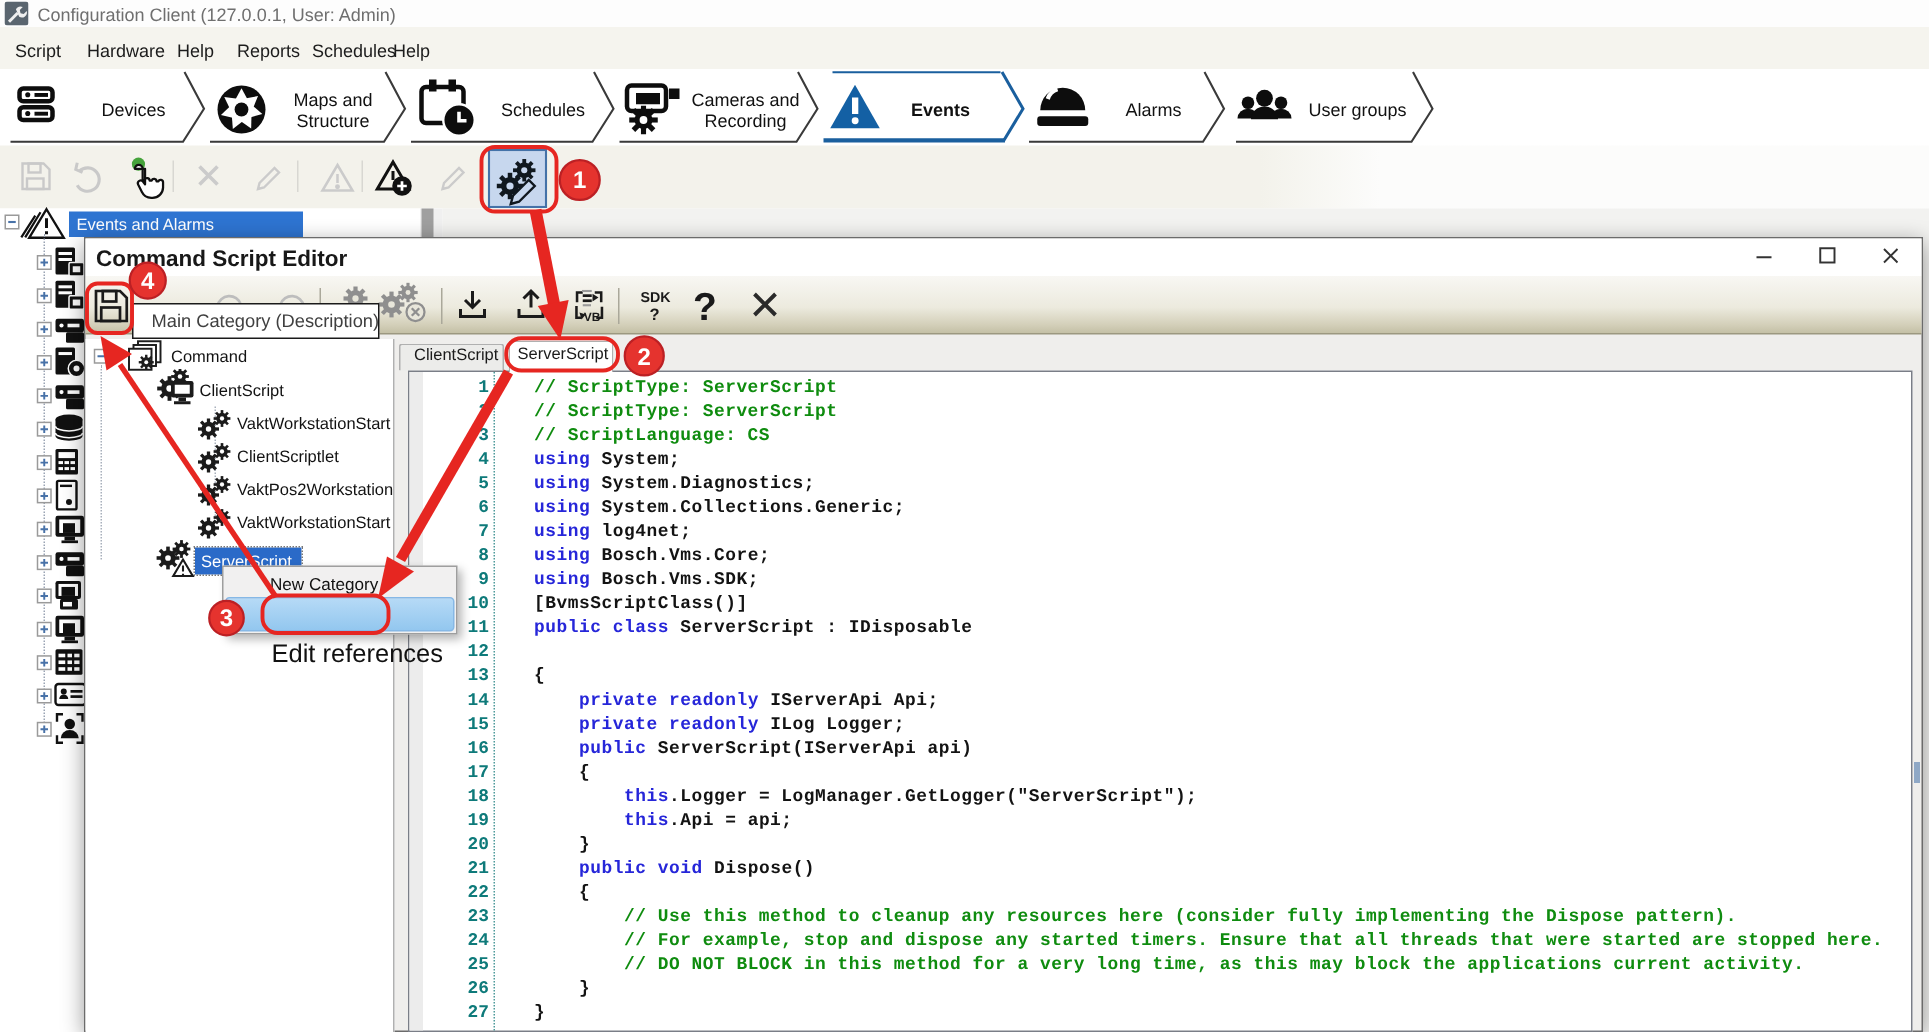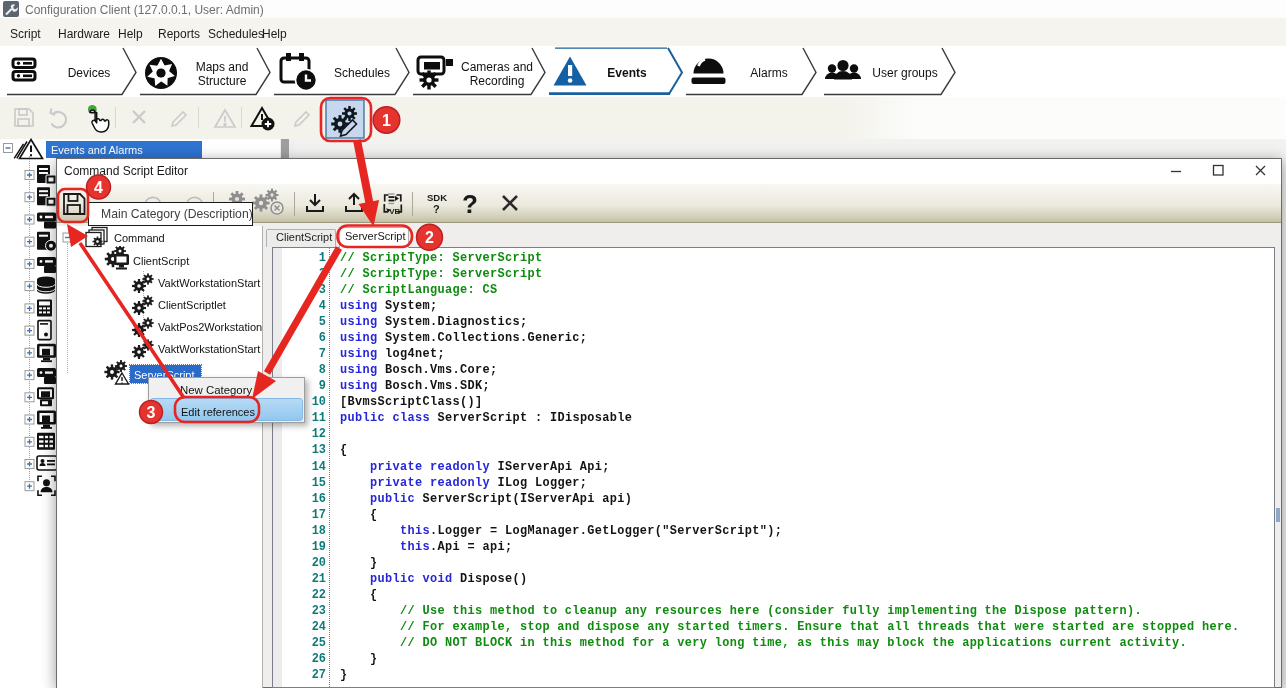--- a/index.html
+++ b/index.html
@@ -351,21 +351,21 @@
         <path d="M1 1 h-0 M5 0 h-4 v5 M5 19 h-4 v-5 M14 0 h4 v5 M14 19 h4 v-5" stroke="#111" stroke-width="1.6" fill="none"></path>
         <circle cx="9.5" cy="6.5" r="3.5" fill="#111"></circle>
         <path d="M3.5 16 a6 5.5 0 0 1 12 0 z" fill="#111"></path>
       </g>
 </g>
   </svg>
 
 <div class="abs" style="left:56px;top:158px;width:1226px;height:530px;background:#efeeec;border:1px solid #6b6b6b;box-sizing:border-box;box-shadow:0 3px 14px rgba(0,0,0,.4)"></div>
 
 <div class="abs" style="left:57px;top:159px;width:1224px;height:25px;background:#fff"></div>
-<div class="abs" style="left:64px;top:164px;font-size:12px;font-weight:normal;color:#181818">Command Script Editor</div>
+<div class="abs" style="left:64px;top:164px;font-size:15px;font-weight:bold;color:#181818">Command Script Editor</div>
 <svg class="abs" style="left:1160px;top:161px" width="115" height="20" viewBox="0 0 115 20">
  <path d="M11 10.5 h10" stroke="#333" stroke-width="1.3"></path>
  <rect x="53.5" y="4.5" width="9.5" height="9.5" fill="none" stroke="#333" stroke-width="1.3"></rect>
  <path d="M96 5 l9 9 M105 5 l-9 9" stroke="#333" stroke-width="1.3"></path>
 </svg>
 
 <div class="abs" style="left:57px;top:184px;width:1224px;height:38px;background:linear-gradient(#f8f7f3,#eceade 55%,#d4d0ba 85%,#c4c0a6);border-bottom:1px solid #9c9880"></div>
 <svg class="abs" style="left:57px;top:184px" width="480" height="38" viewBox="0 0 480 38">
 
  <g stroke="#1a1a1a" stroke-width="1.8" fill="none">
@@ -662,21 +662,21 @@
 18
 19
 20
 21
 22
 23
 24
 25
 26
 27</div>
-<div class="abs mono" style="left:340px;top:249.9px;font-size:11.9px;letter-spacing:0.36px;line-height:16.05px;font-weight:bold;color:#131313;white-space:pre"><span style="color:#0f8c0f">// ScriptType: ServerScript</span>
+<div class="abs mono" style="left:356px;top:249.9px;font-size:11.9px;letter-spacing:0.36px;line-height:16.05px;font-weight:bold;color:#131313;white-space:pre"><span style="color:#0f8c0f">// ScriptType: ServerScript</span>
 <span style="color:#0f8c0f">// ScriptType: ServerScript</span>
 <span style="color:#0f8c0f">// ScriptLanguage: CS</span>
 <span style="color:#2626d9">using</span> System;
 <span style="color:#2626d9">using</span> System.Diagnostics;
 <span style="color:#2626d9">using</span> System.Collections.Generic;
 <span style="color:#2626d9">using</span> log4net;
 <span style="color:#2626d9">using</span> Bosch.Vms.Core;
 <span style="color:#2626d9">using</span> Bosch.Vms.SDK;
 [BvmsScriptClass()]
 <span style="color:#2626d9">public</span> <span style="color:#2626d9">class</span> ServerScript : IDisposable
@@ -698,21 +698,21 @@
 }</div>
 
 <div class="abs" style="left:1275.5px;top:508px;width:4px;height:14px;background:#8fa8c6"></div>
 
 <div class="abs" style="left:88px;top:202px;width:165px;height:24px;background:#fff;border:1.5px solid #1a1a1a;box-sizing:border-box;z-index:10"></div>
 <div class="abs" style="left:101px;top:207px;font-size:12.2px;color:#404040;z-index:10">Main Category (Description)</div>
 
 <div class="abs" style="left:148px;top:377px;width:157px;height:46px;background:#f1f0f0;border:1px solid #9e9e9e;box-sizing:border-box;box-shadow:3px 3px 6px rgba(0,0,0,.3)"></div>
 <div class="abs" style="left:150px;top:398px;width:153px;height:23px;background:linear-gradient(#b6daf6,#93c7ef);border:1px solid #86b8e6;border-radius:3px;box-sizing:border-box"></div>
 <div class="abs" style="left:180px;top:384px;font-size:11.4px;color:#111">New Category</div>
-<div class="abs" style="left:181px;top:406px;font-size:11px;color:#111">Edit references</div>
+<div class="abs" style="left:181px;top:426px;font-size:17px;color:#111">Edit references</div>
 
 <svg class="abs" style="left:0;top:0;z-index:40" width="1286" height="688" viewBox="0 0 1286 688">
  <g fill="none" stroke="#e62621" stroke-width="2.6">
   <rect x="321" y="98" width="50" height="43" rx="9"></rect>
   <rect x="337.5" y="225.5" width="74.5" height="21.5" rx="10"></rect>
   <rect x="175" y="397" width="84" height="25" rx="10"></rect>
   <rect x="58" y="189" width="30" height="33" rx="7"></rect>
  </g>
 
  <g fill="#e62621">

